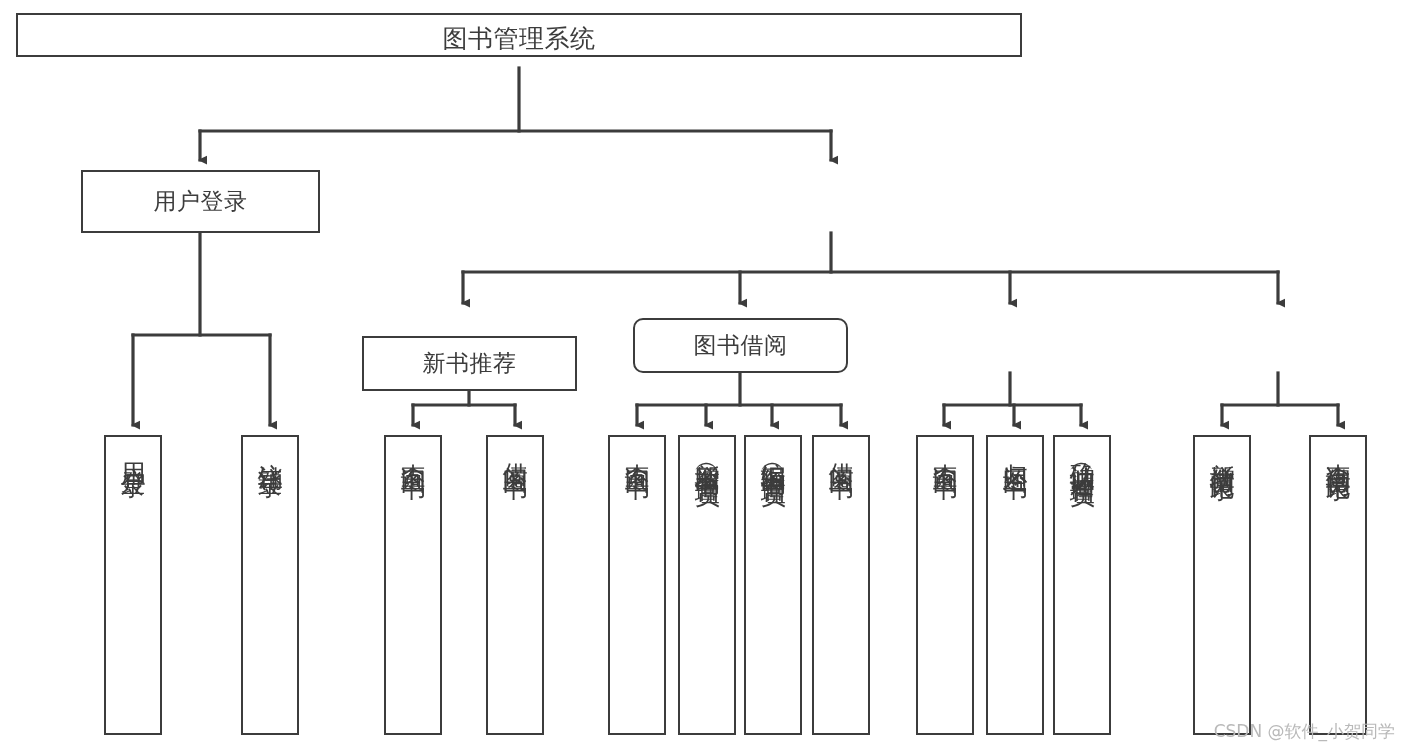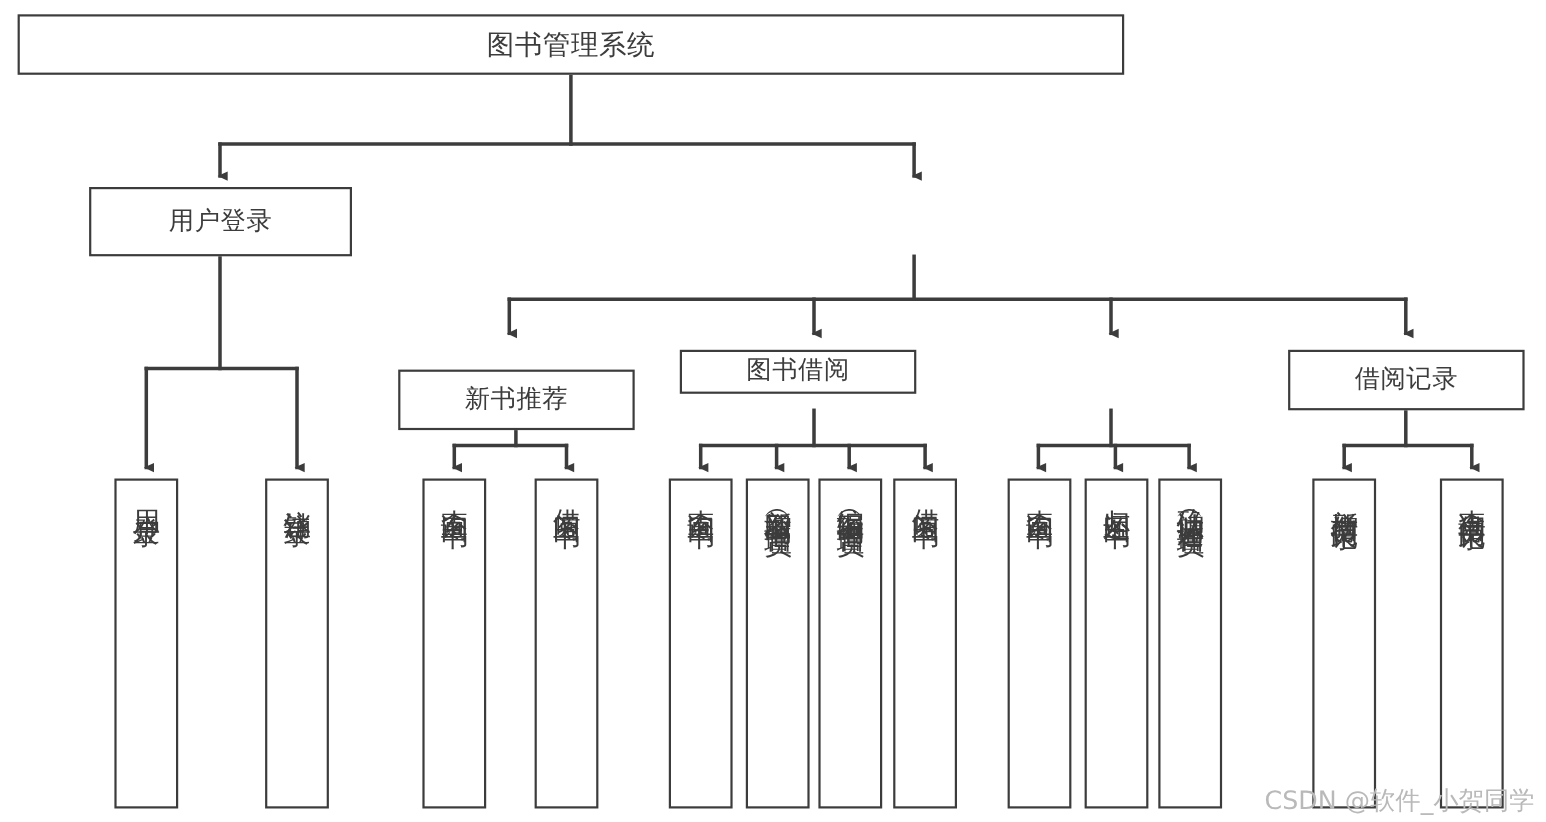--- a/index.html
+++ b/index.html
@@ -66,21 +66,21 @@
     letter-spacing: 4px;
     white-space: nowrap;
   }
   .node-leaf.leaf-tall .node-label {
     letter-spacing: 3px;
   }
   #watermark {
     position: absolute;
     right: 10px;
     bottom: 4px;
-    font-size: 23px;
+    font-size: 17px;
     color: #b9b9b9;
     z-index: 5;
     white-space: nowrap;
     font-family: "DejaVu Sans", "Liberation Sans", sans-serif;
   }
 </style>
 </head>
 <body>
 
 <div id="diagram-root">
@@ -129,41 +129,38 @@
       <path d="M 1014 405 L 1014 425" marker-end="url(#arrowhead)"></path>
       <path d="M 1081 405 L 1081 425" marker-end="url(#arrowhead)"></path>
 
       <path d="M 1278 373 L 1278 405"></path>
       <path d="M 1222 405 L 1338 405"></path>
       <path d="M 1222 405 L 1222 425" marker-end="url(#arrowhead)"></path>
       <path d="M 1338 405 L 1338 425" marker-end="url(#arrowhead)"></path>
     </g>
   </svg>
 
-  <div class="node node-root" style="left:16px; top:13px; width:1006px; height:55px;">
+  <div class="node node-root" style="left:16px; top:13px; width:1006px; height:44px;align-items:flex-end;">
     <span class="node-label">图书管理系统</span>
   </div>
 
   <div class="node node-branch" style="left:81px; top:170px; width:239px; height:63px;">
     <span class="node-label">用户登录</span>
   </div>
 
 
   <div class="node node-branch" style="left:362px; top:336px; width:215px; height:55px;">
     <span class="node-label">新书推荐</span>
   </div>
 
-  <div class="node node-branch" style="left:618px; top:318px; width:215px; height:40px;">
+  <div class="node node-branch" style="left:633px; top:318px; width:215px; height:55px;border-radius:10px;">
     <span class="node-label">图书借阅</span>
   </div>
 
 
-  <div class="node node-branch" style="left:1171px; top:318px; width:215px; height:55px;">
-    <span class="node-label">借阅记录</span>
-  </div>
 
   <div class="node node-leaf" style="left:104px; top:435px; width:58px; height:300px;">
     <span class="node-label">用户登录</span>
   </div>
 
   <div class="node node-leaf" style="left:241px; top:435px; width:58px; height:300px;">
     <span class="node-label">注销登录</span>
   </div>
 
   <div class="node node-leaf" style="left:384px; top:435px; width:58px; height:300px;">

